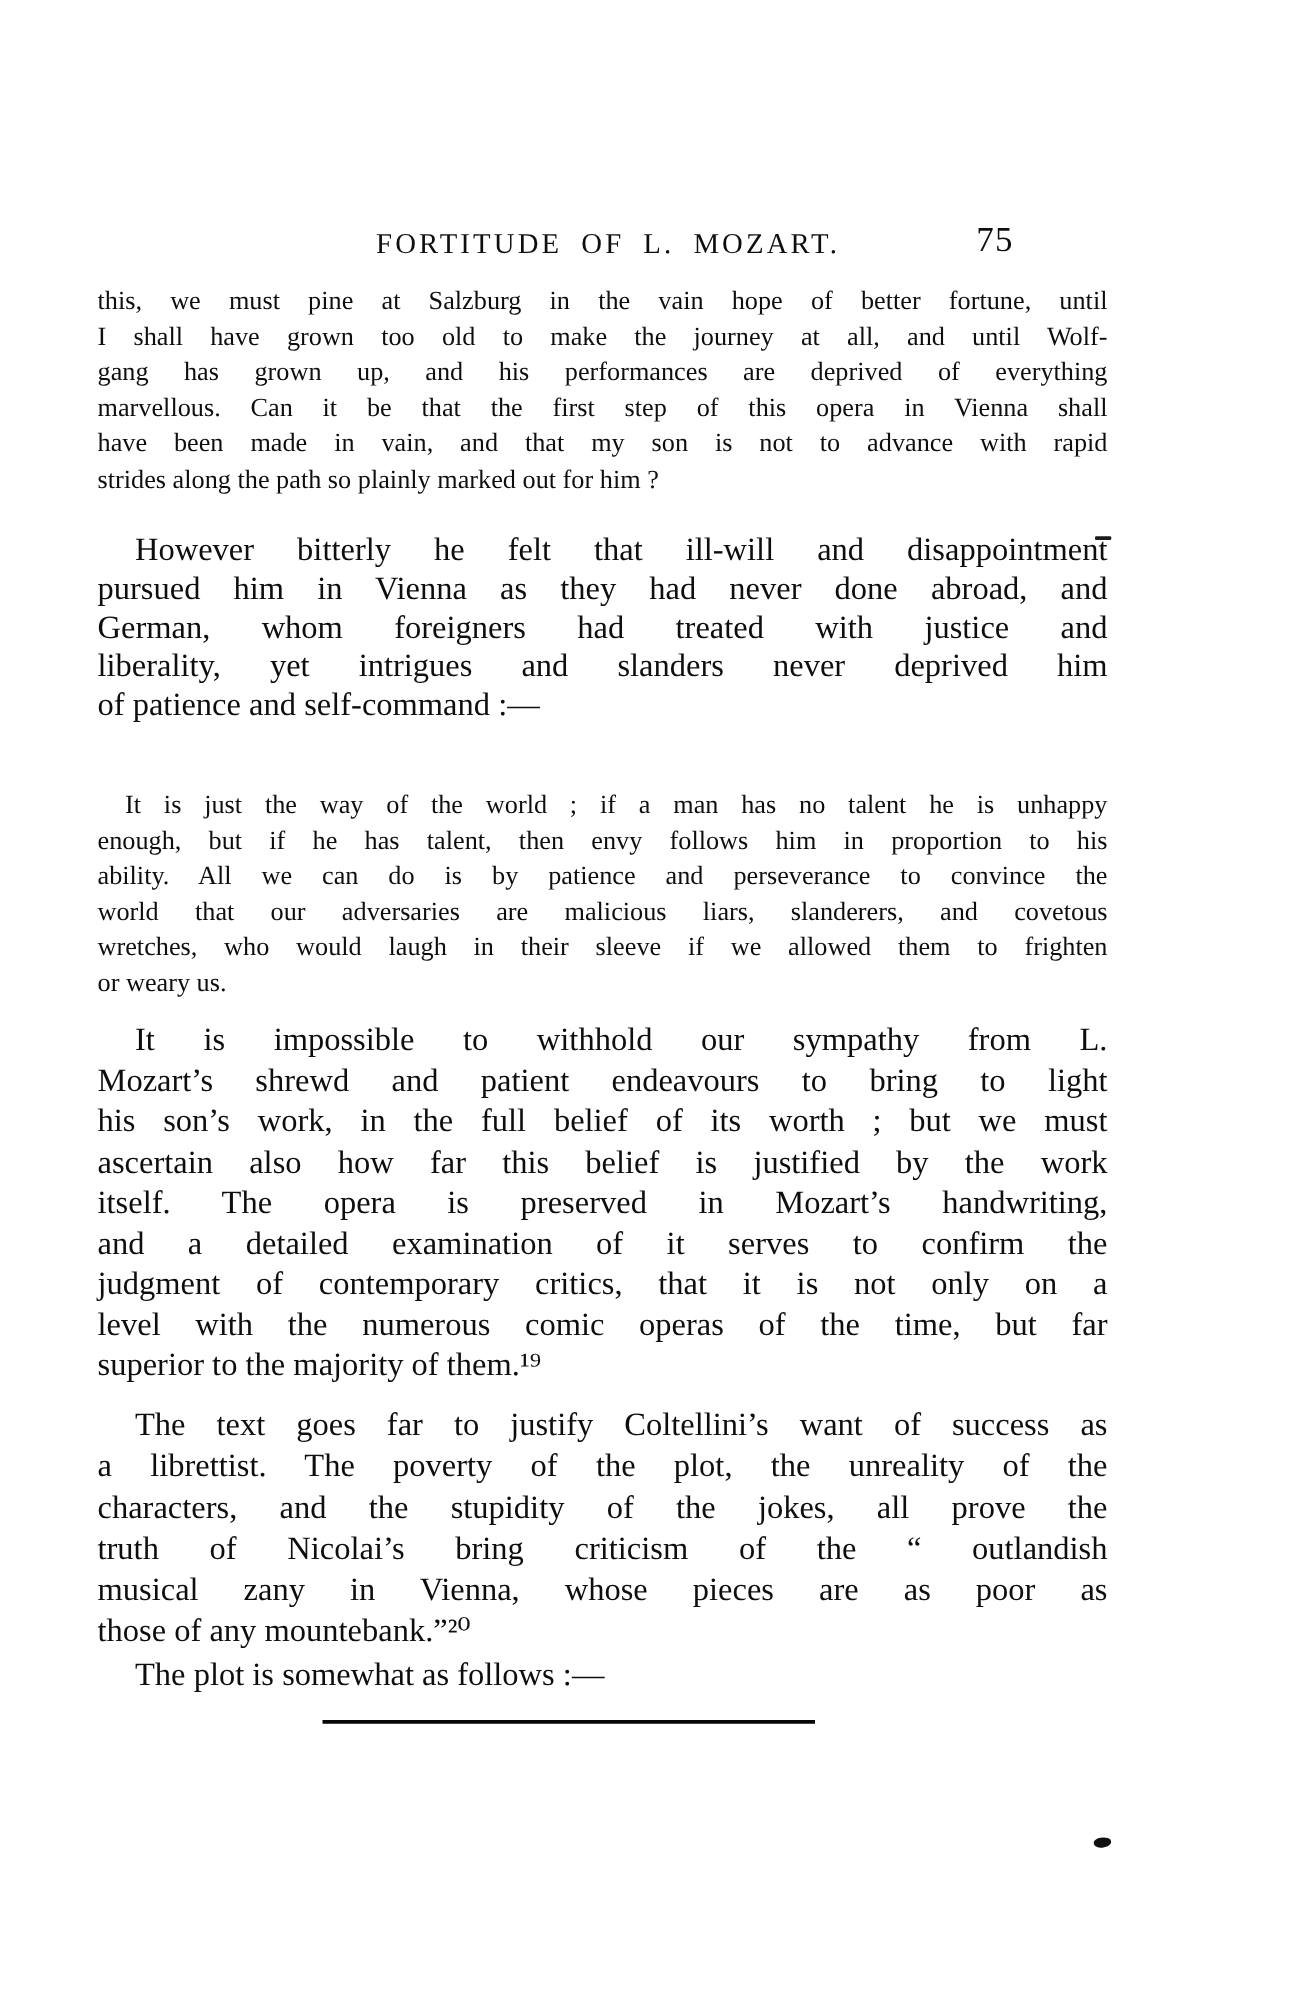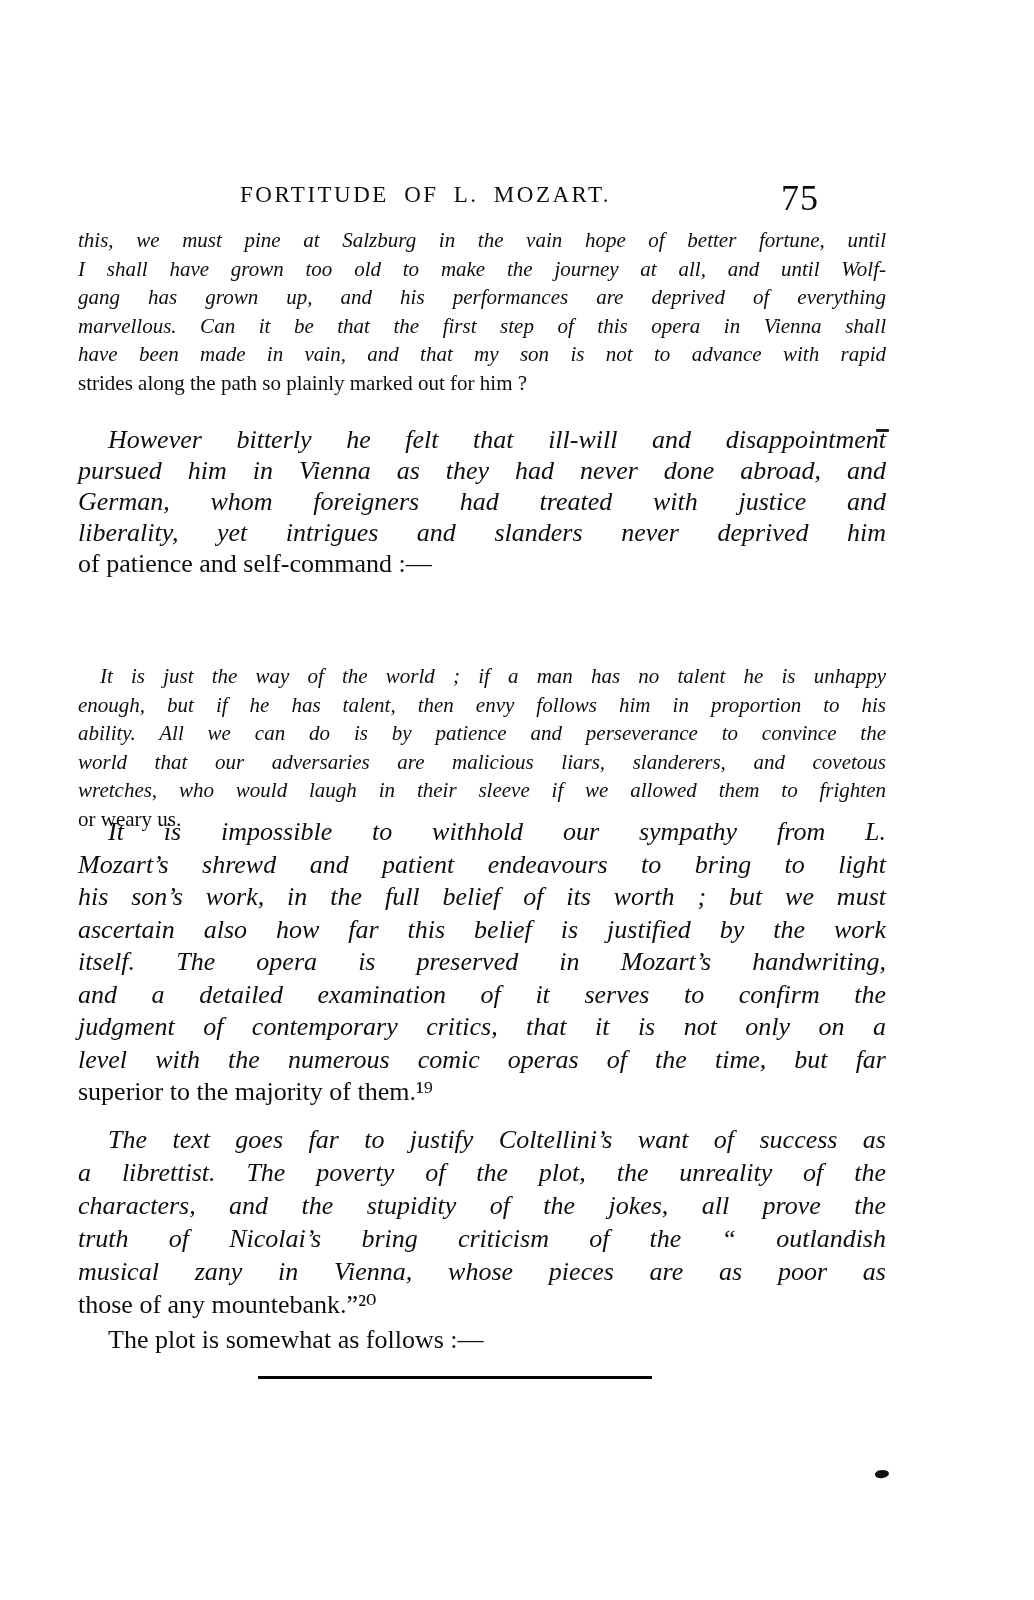--- a/index.html
+++ b/index.html
@@ -5,35 +5,35 @@
   html,body { margin:0; padding:0; background:#ffffff; }
   .page {
     position:relative; width:1034px; height:1600px; background:#ffffff;
     font-family:"Liberation Serif","DejaVu Serif",serif;
     color:#0e0e0e; overflow:hidden;
     -webkit-font-smoothing:antialiased;
   }
   
   .hdr-title {
     position:absolute; top:182px; left:240px; width:432px;
-    text-align:left; font-size:23px; letter-spacing:2.5px; word-spacing:7px;
+    text-align:right; font-size:23px; letter-spacing:2.5px; word-spacing:7px;
     white-space:nowrap; font-weight:400;
   }
   .hdr-page {
     position:absolute; top:177px; left:781px; width:60px;
-    font-size:36px; letter-spacing:1px; font-weight:400;
+    font-size:28px; letter-spacing:1px; font-weight:400;
   }
   
   .para { position:absolute; left:78px; width:808px; }
   .small { font-size:21px; line-height:28.5px; }
   .main  { font-size:26px; }
   .ln { min-height:1em; }
-  .j  { text-align:justify; text-align-last:justify;font-style:italic; }
+  .j  { text-align:justify; text-align-last:justify; }
   .ind  { padding-left:30px; }   
-  .ind2 { padding-left:22px;margin-top:33px; }   
+  .ind2 { padding-left:22px; }   
   .ind3 { padding-left:28px; }   
   
   .fn-rule {
     position:absolute; left:258px; top:1376px; width:394px; height:3px;
     background:#050505;
   }
   .footnotes { position:absolute; left:78px; top:1414px; width:808px;
     font-size:20px; line-height:29.5px; }
   
   .ink-dash {

